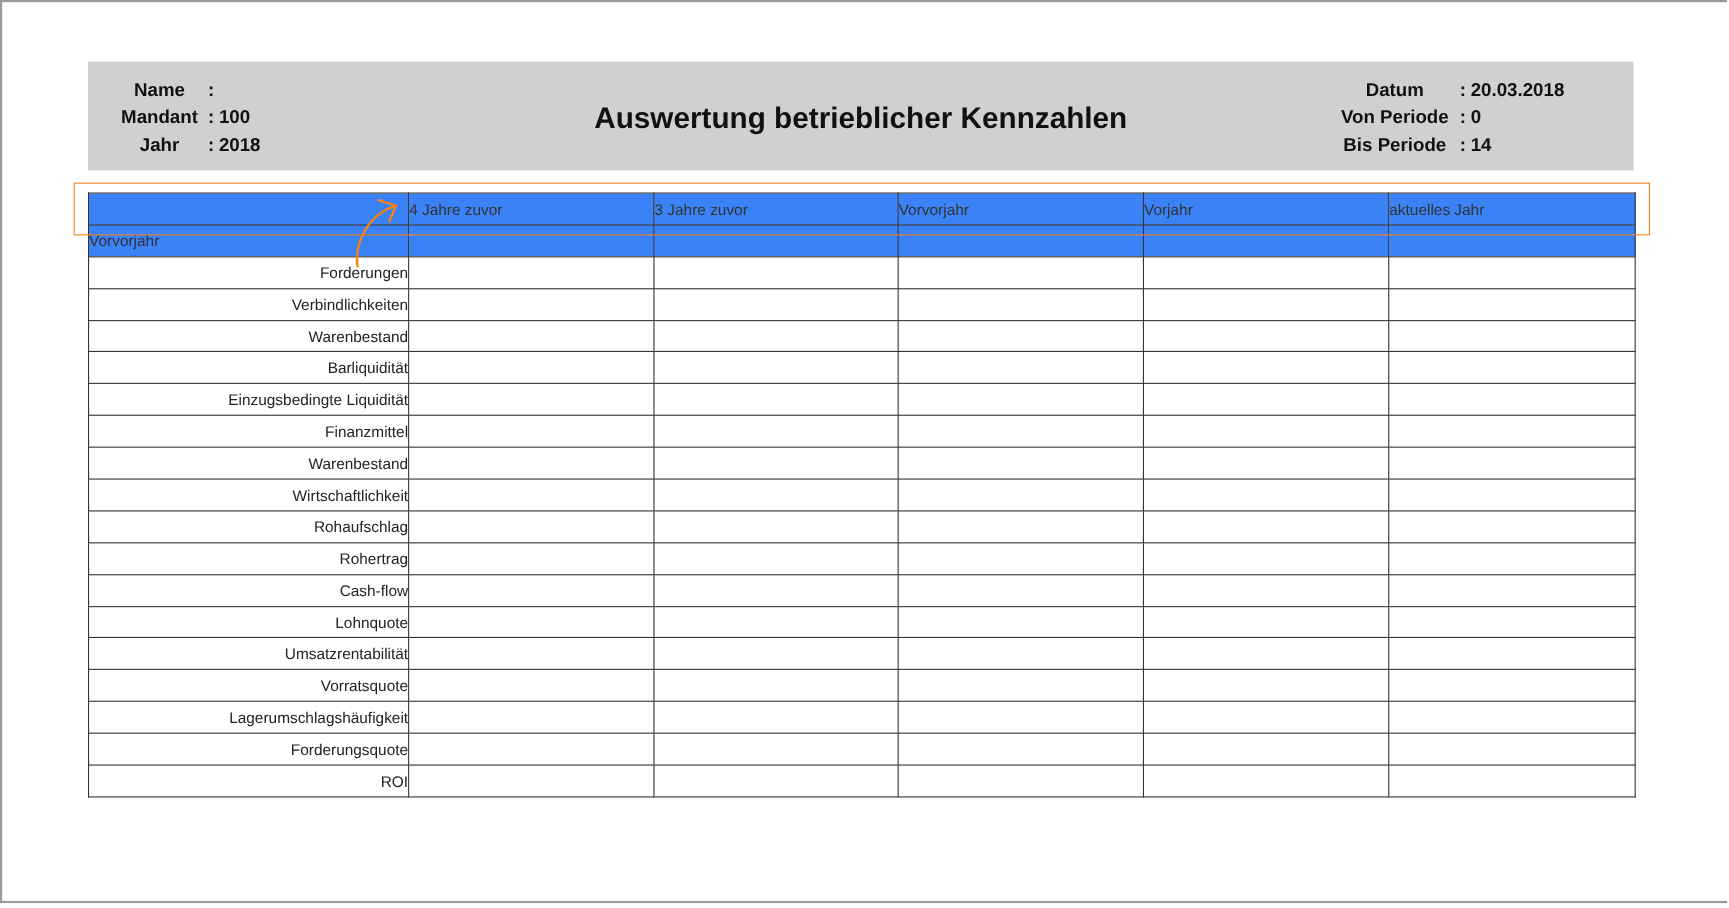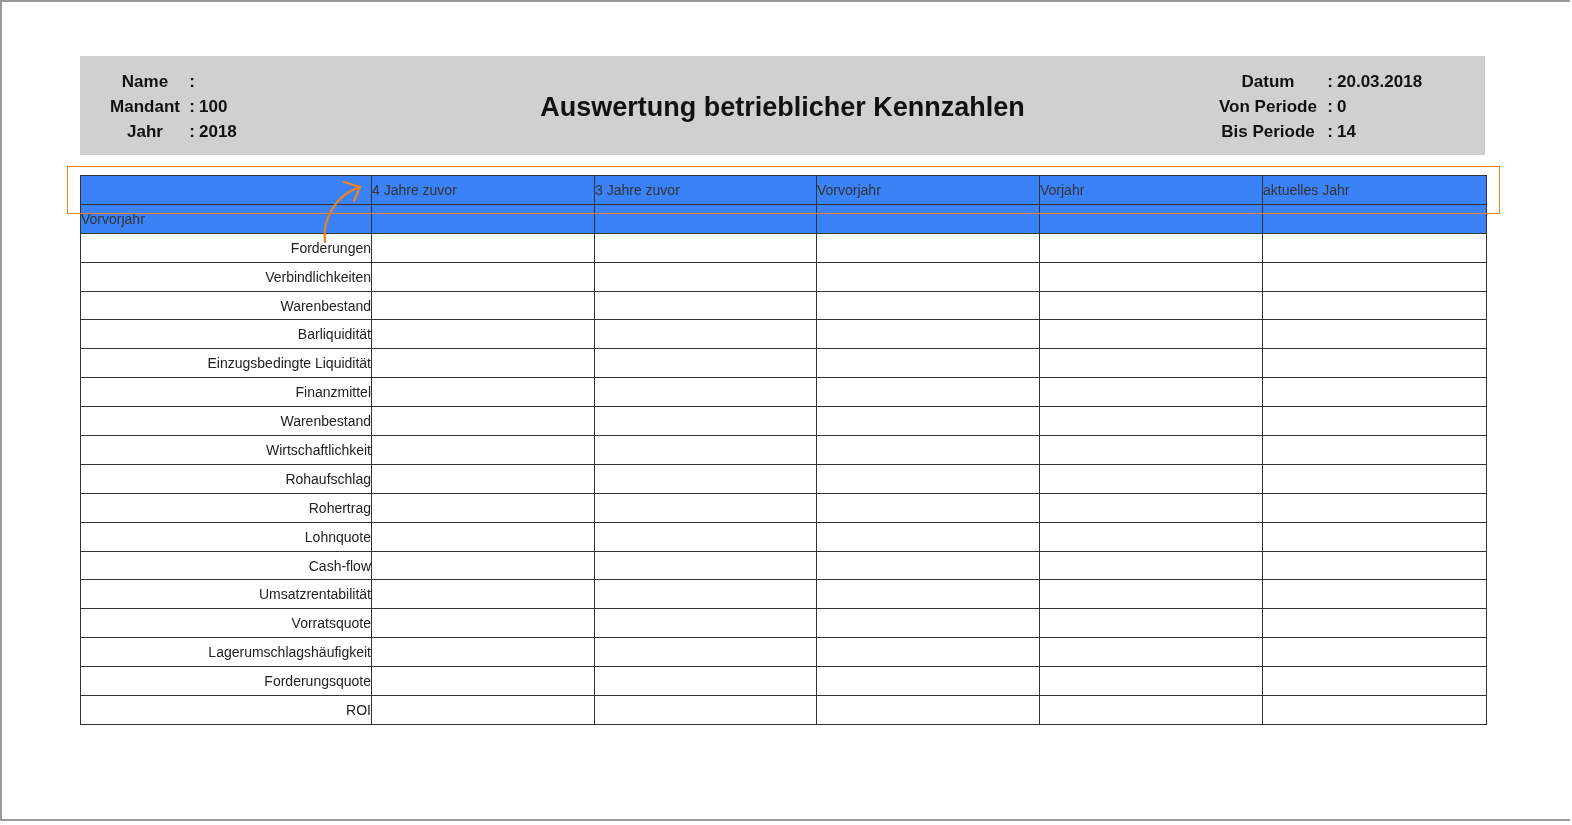--- a/index.html
+++ b/index.html
@@ -197,29 +197,29 @@
       </tr>
       <tr>
         <td class="label">Rohertrag</td>
         <td></td>
         <td></td>
         <td></td>
         <td></td>
         <td></td>
       </tr>
       <tr>
+        <td class="label">Cash-flow</td>
+        <td></td>
+        <td></td>
+        <td></td>
+        <td></td>
+        <td></td>
+      </tr>
+      <tr>
         <td class="label">Lohnquote</td>
-        <td></td>
-        <td></td>
-        <td></td>
-        <td></td>
-        <td></td>
-      </tr>
-      <tr>
-        <td class="label">Cash-flow</td>
         <td></td>
         <td></td>
         <td></td>
         <td></td>
         <td></td>
       </tr>
       <tr>
         <td class="label">Umsatzrentabilität</td>
         <td></td>
         <td></td>

